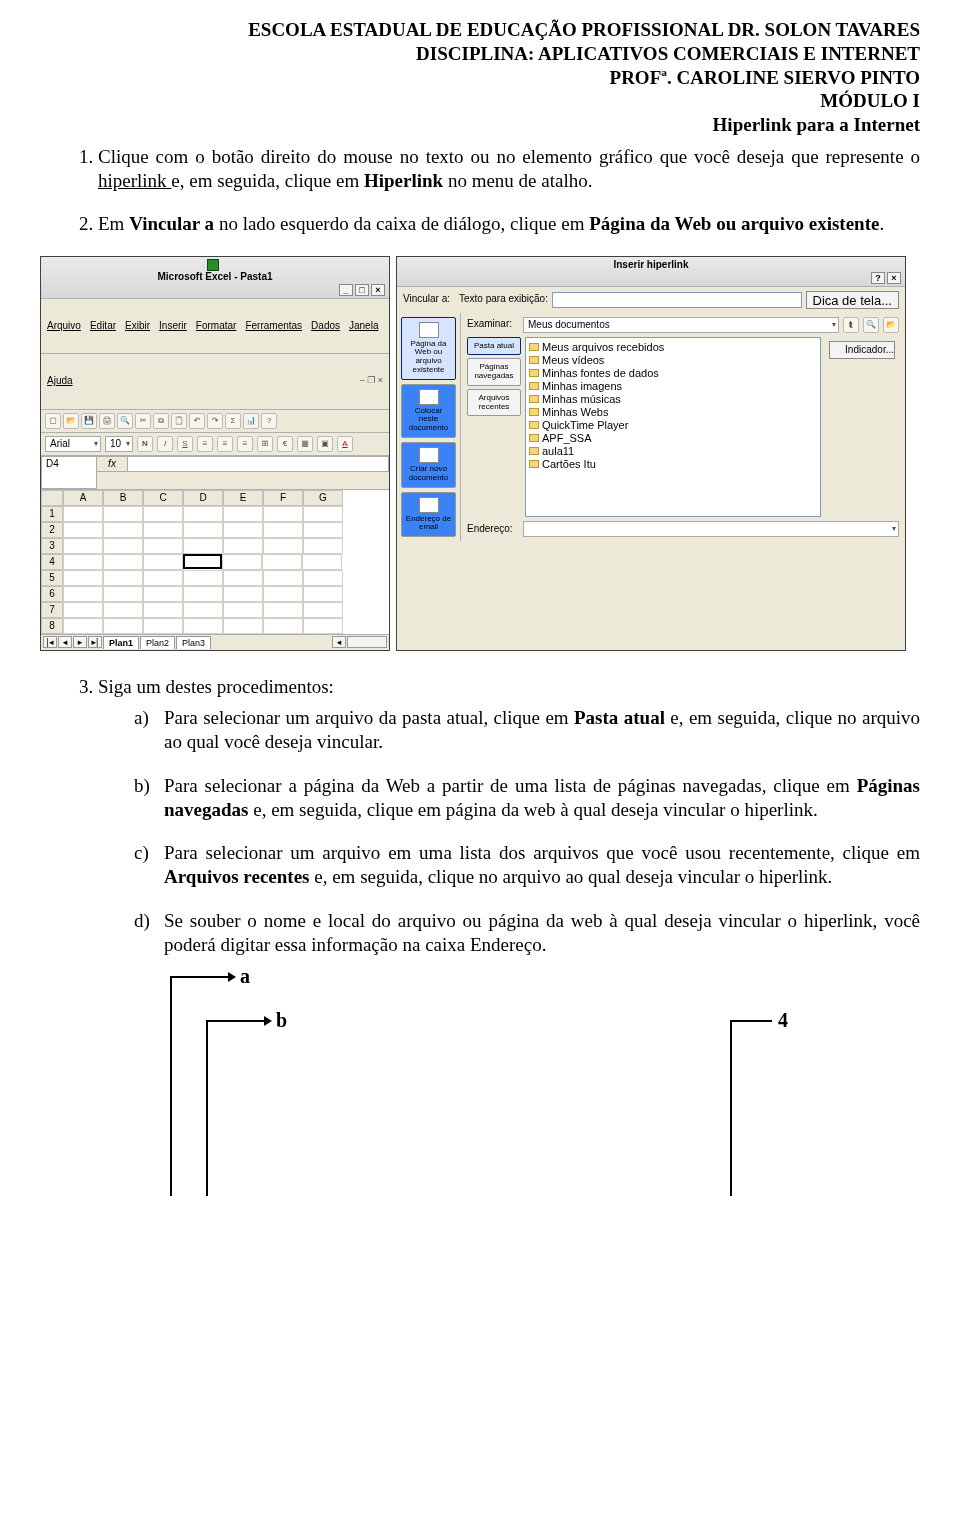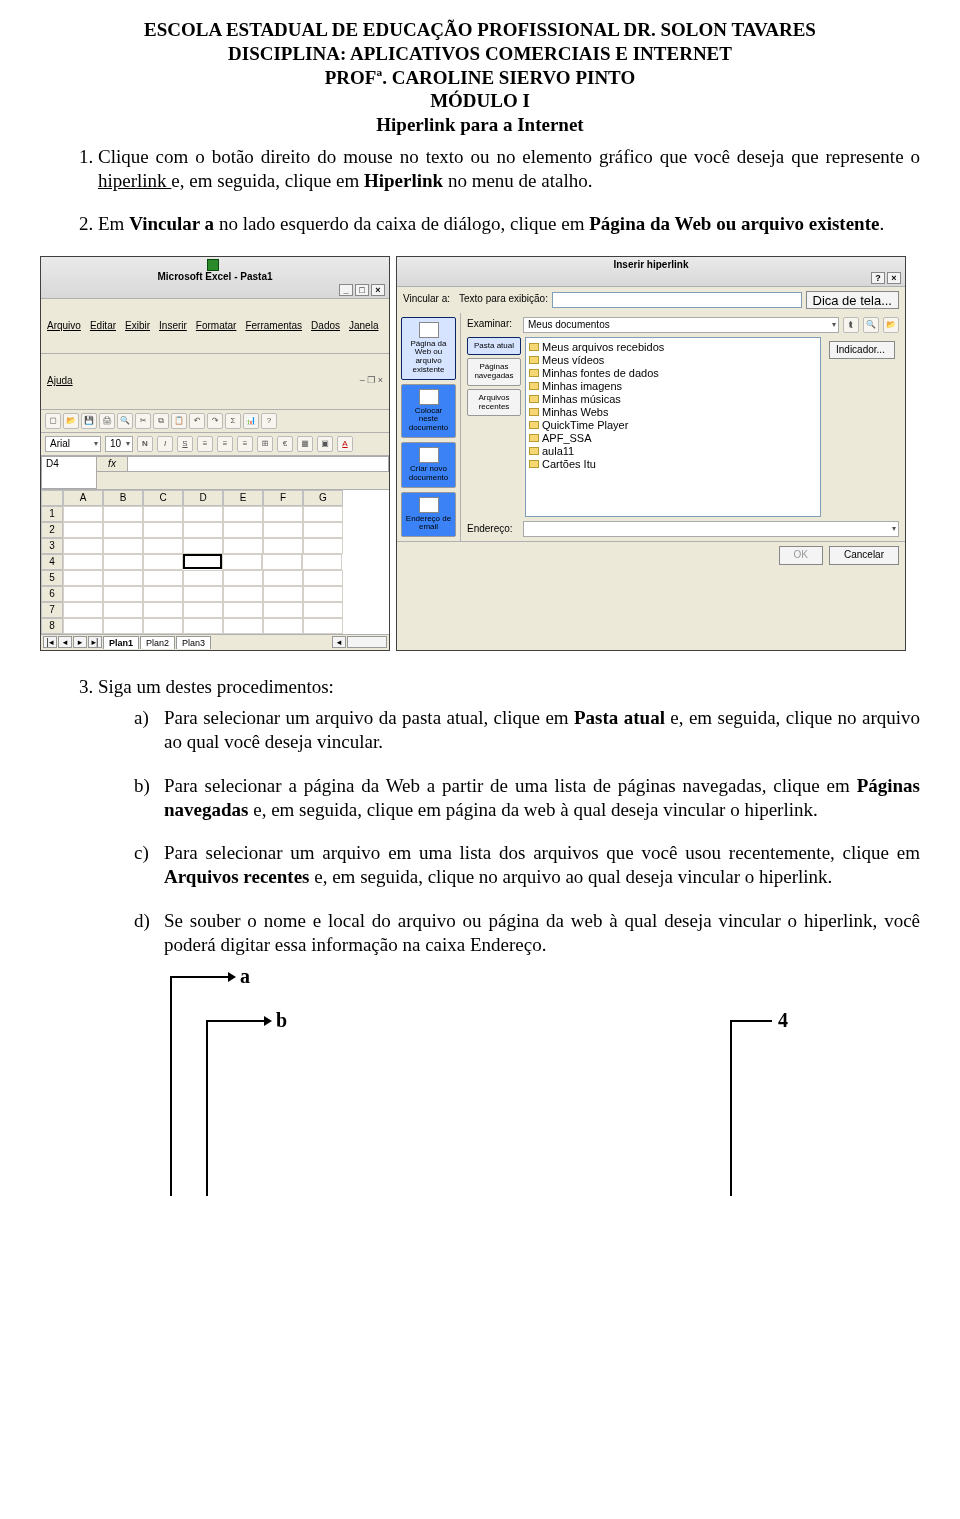--- a/index.html
+++ b/index.html
@@ -5,21 +5,21 @@
   * { box-sizing: border-box; margin: 0; padding: 0; }
   body {
     font-family: "Times New Roman", Times, serif;
     width: 960px;
     background: #fff;
     color: #000;
     padding: 18px 40px 40px 40px;
     font-size: 19px;
     line-height: 1.25;
   }
-  .header-block { text-align: center; margin-bottom: 8px; }
+  .header-block { text-align: right; margin-bottom: 8px; }
   .h-school { font-weight: bold; }
   .h-disc   { font-weight: bold; }
   .h-prof   { font-weight: bold; }
   .h-mod    { font-weight: bold; }
   .h-title  { font-weight: bold; }
   .main-list { margin-left: 58px; margin-top: 6px; }
   .main-list li { margin-bottom: 20px; text-align: justify; }
   .underline { text-decoration: underline; }
   .bold { font-weight: bold; }
 
@@ -66,21 +66,21 @@
   .txt { flex:1; border:1px solid #7f9db9; background:#fff; height:16px; }
   .btnsm { border:1px solid #888; background:#f4f4f4; font-size:13px; padding:1px 6px; height:18px;}
   .browsearea { display:flex; gap:4px; flex:1;}
   .sidebtns { width:54px; display:flex; flex-direction:column; gap:3px;}
   .sidebtns .sbtn { border:1px solid #999; background:#f4f4f4; text-align:center; font-size:8px; padding:4px 2px; line-height:1.1; border-radius:2px;}
   .sidebtns .sbtn.sel { background:#d6e4ff; border-color:#0a246a;}
   .filelist { flex:1; border:1px solid #7f9db9; background:#fff; padding:3px; font-size:11px; overflow:hidden;}
   .filelist .item { display:flex; align-items:center; gap:3px; line-height:13px;}
   .filelist .fold { width:10px; height:8px; background:#f7d774; border:1px solid #b89b2e;}
   .dlg-buttons { display:flex; flex-direction:column; gap:4px; padding:4px;}
-  .dlg-buttons .btn { border:1px solid #888; background:#f4f4f4; font-size:10px; padding:2px 6px; min-width:66px; text-align:left;}
+  .dlg-buttons .btn { border:1px solid #888; background:#f4f4f4; font-size:10px; padding:2px 0; min-width:66px; text-align:right;}
   .bottom-row{display:flex;justify-content:flex-end;gap:6px;padding:4px 6px;border-top:1px solid #b0b0b0;}
   .bottom-row .btn{border:1px solid #888;background:#f4f4f4;font-size:10px;padding:2px 14px;}
   .bottom-row .btn.disabled{color:#9a9a9a;}
 
   
   .sub-list { list-style: none; margin: 8px 0 0 36px; }
   .sub-list li { margin-bottom: 20px; text-align: justify; position: relative; padding-left: 30px; }
   .sub-list li .marker { position:absolute; left:0; }
 
   
@@ -364,24 +364,20 @@
           </div>
           <div class="dlg-buttons">
             <div class="btn">Indicador...</div>
           </div>
         </div>
         <div class="row">
           <span class="lbl">Endereço:</span>
           <div class="combo" style="flex:1;"></div>
         </div>
       </div>
-    </div>
-    <div class="bottom-row">
-      <div class="btn disabled">OK</div>
-      <div class="btn">Cancelar</div>
     </div>
   </div>
 </div>
 
 <ol class="main-list" start="3">
   <li>
     <span>Siga um destes procedimentos:</span>
     <ul class="sub-list">
       <li><span class="marker">a)</span>
         <span>Para selecionar um arquivo da pasta atual, clique em </span><span class="bold">Pasta atual</span><span> e, em seguida, clique no arquivo ao qual você deseja vincular.</span>

